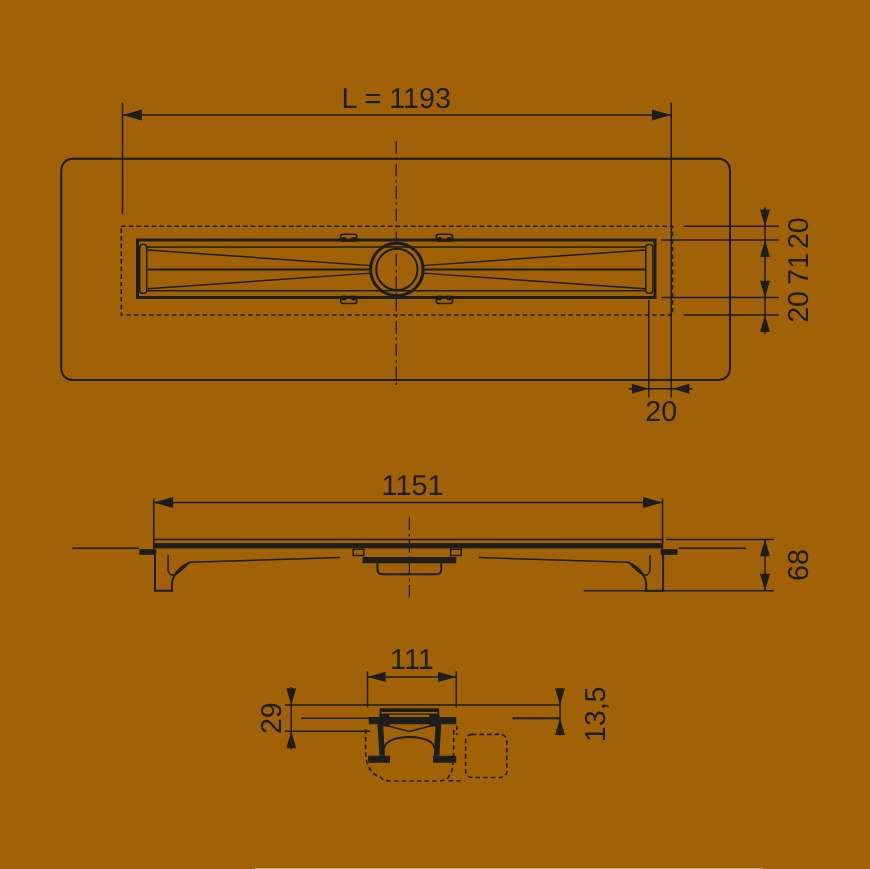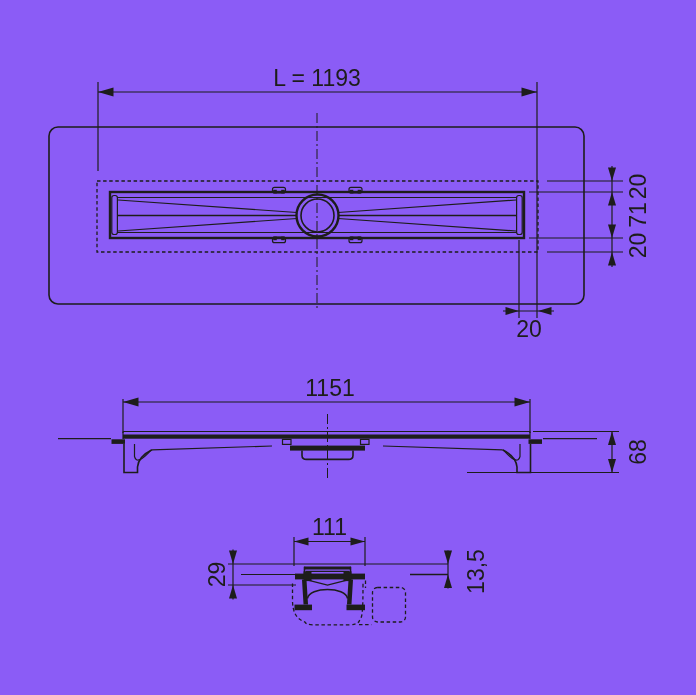--- a/index.html
+++ b/index.html
@@ -1,19 +1,19 @@
 <!DOCTYPE html>
 <html><head>
 <meta charset="utf-8">
 <style>
   html,body{margin:0;padding:0;background:#ffffff;}
   .stage{
     position:relative;
     width:696px;height:695px;
-    background:#8b5cf6;
+    background:#a16207;
     font-family:"Liberation Sans", sans-serif;
     overflow:hidden;
   }
   svg{display:block;}
   text{
     font-family:"Liberation Sans", sans-serif;
     font-size:23px;
     fill:#1d1d1b;
   }
   .ln{stroke:#1d1d1b;stroke-width:1.2;fill:none;}

